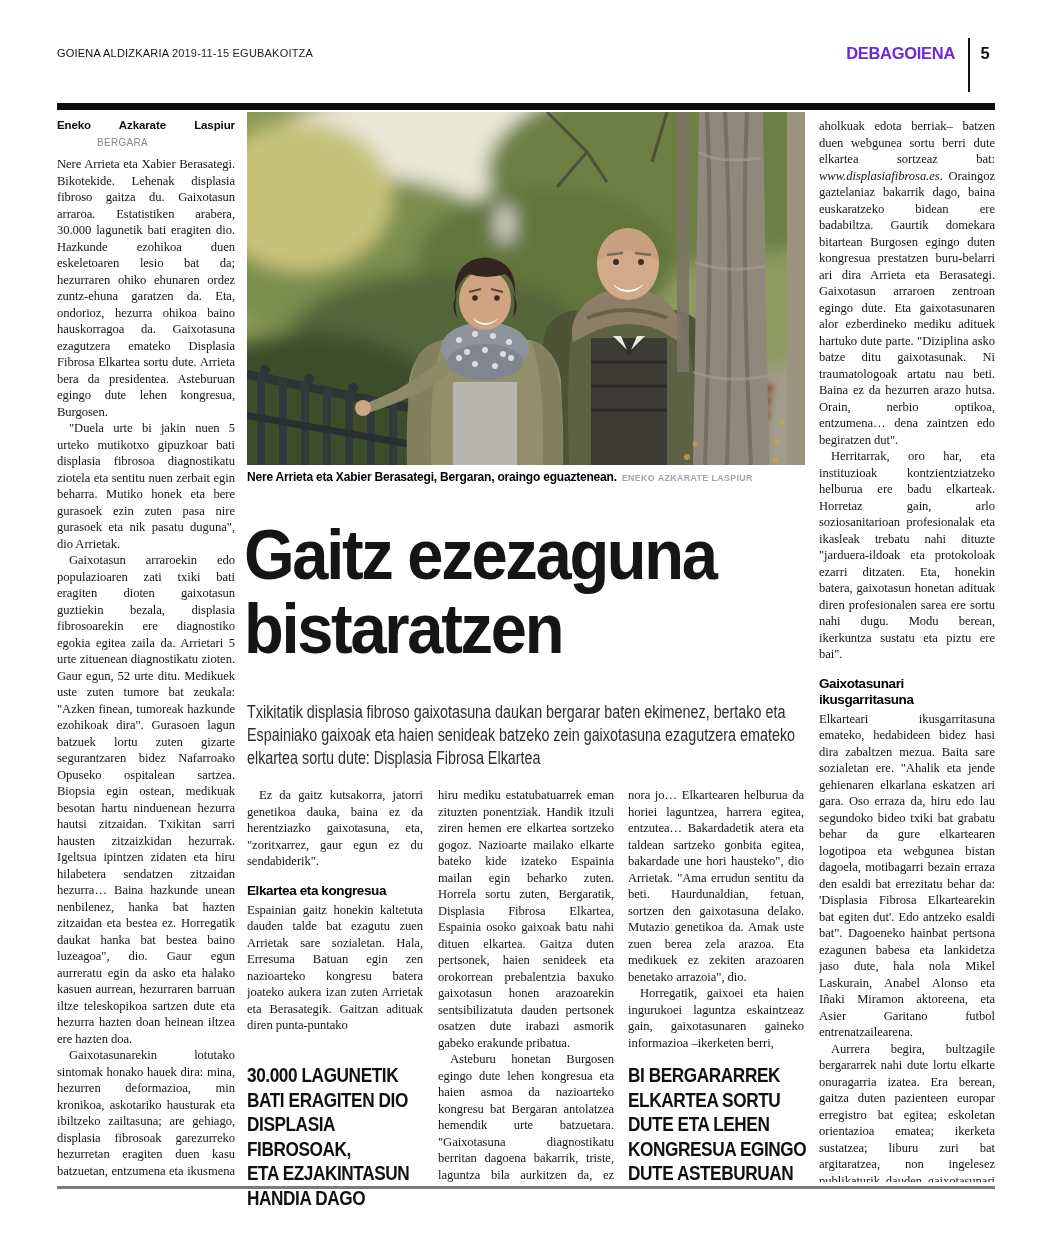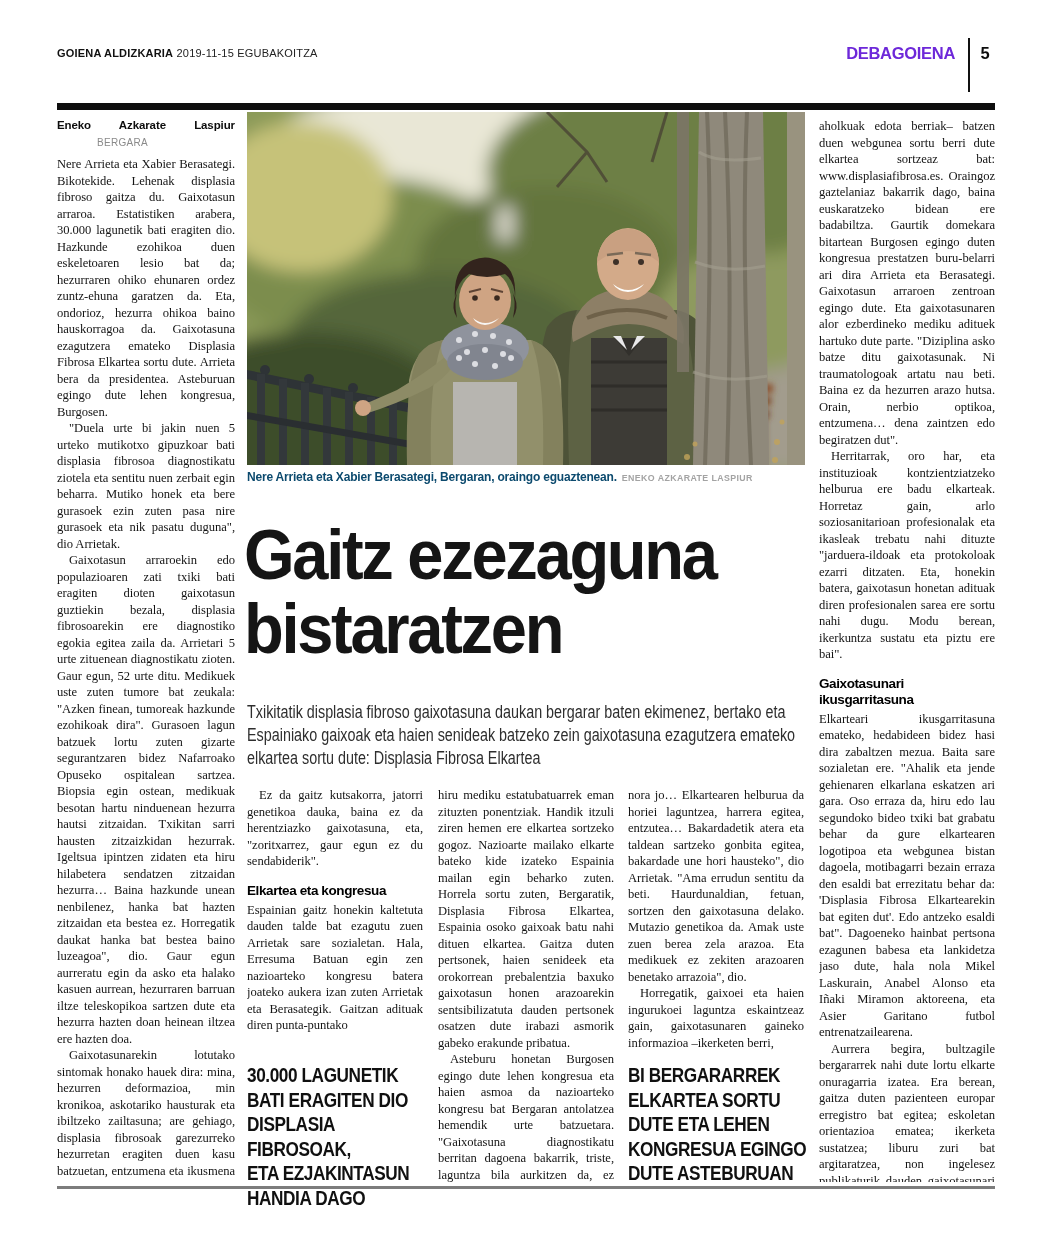--- a/index.html
+++ b/index.html
@@ -6,21 +6,21 @@
   body{
     width:1050px;height:1245px;position:relative;overflow:hidden;
     font-family:"Liberation Serif","DejaVu Serif",serif;color:#161616;
     -webkit-font-smoothing:antialiased;
   }
   .abs{position:absolute;}
   .sans{font-family:"Liberation Sans","DejaVu Sans",sans-serif;}
 
   
   #masthead-left{left:57px;top:47px;font-size:11px;letter-spacing:.2px;color:#111;}
-  #masthead-left b{font-weight:bold;}
+  #masthead-left b{font-weight:normal;}
   #masthead-left .date{font-weight:normal;color:#222;}
   #section-name{left:760px;top:44px;width:195px;text-align:right;font-weight:bold;font-size:16.5px;letter-spacing:-.3px;color:#6d28d9;}
   #page-divider{left:968px;top:38px;width:2px;height:54px;background:#111;}
   #page-number{left:972px;top:44px;width:26px;text-align:center;font-weight:bold;font-size:16.5px;color:#0d0d0d;}
 
   
   #top-rule{left:57px;top:103px;width:938px;height:7px;background:#0e0e0e;}
   
   #bottom-rule{left:57px;top:1186px;width:938px;height:3px;background:#7c7c7c;}
 
@@ -31,21 +31,21 @@
   .subhead{font-family:"Liberation Sans","DejaVu Sans",sans-serif;font-weight:bold;
            font-size:13.5px;line-height:16px;letter-spacing:-.4px;margin:13px 0 3px 0;text-align:left;color:#000000;}
 
   #col1{left:57px;top:117px;width:178px;height:1062px;overflow:hidden;}
   #byline{font-family:"Liberation Sans","DejaVu Sans",sans-serif;font-size:11.5px;margin-bottom:5px;letter-spacing:-.1px;}
   #byline .author{font-weight:bold;color:#0d0d0d;}
   #byline .place{font-weight:normal;color:#8a8a8a;font-size:10px;letter-spacing:.3px;padding-left:40px;}
 
   #photo-box{left:247px;top:112px;width:558px;height:353px;overflow:hidden;background:#aab27e;}
   #caption-row{left:247px;top:470px;width:558px;font-size:12px;line-height:14px;}
-  #caption-row .cap{font-weight:bold;color:#0c4a6e;letter-spacing:-.2px;}
+  #caption-row .cap{font-weight:bold;color:#000000;letter-spacing:-.2px;}
   #caption-row .credit{font-weight:bold;color:#a3a3a3;font-size:8.8px;letter-spacing:.4px;margin-left:5px;}
 
   #headline{left:244px;top:506px;width:700px;margin-top:12px;}
   .hl-inner{transform:scaleX(.93);transform-origin:0 0;}
   .hl-line{display:block;font-family:"Liberation Sans","DejaVu Sans",sans-serif;font-weight:bold;
            font-size:70px;line-height:74px;letter-spacing:-2.5px;color:#151515;white-space:nowrap;}
 
   #standfirst{left:247px;top:701px;width:690px;}
   #standfirst .sf-inner{transform:scaleX(.82);transform-origin:0 0;width:682px;
       font-family:"Liberation Sans","DejaVu Sans",sans-serif;font-size:17.5px;line-height:23px;
@@ -55,21 +55,21 @@
   #col3-text{left:438px;top:787px;width:176px;height:398px;overflow:hidden;}
   #col4-text{left:628px;top:787px;width:176px;height:272px;overflow:hidden;}
   #col5{left:819px;top:118px;width:176px;height:1064px;overflow:hidden;}
 
   .callout{font-family:"Liberation Sans","DejaVu Sans",sans-serif;font-weight:bold;
            font-size:20.5px;line-height:24.5px;white-space:pre-line;color:#101010;
            letter-spacing:-.5px;transform:scaleX(.84);transform-origin:0 0;width:230px;}
   #col2-callout{left:247px;top:1063px;}
   #col4-callout{left:628px;top:1063px;}
 
-  .it{}
+  .it{font-style:italic;}
 </style>
 </head>
 <body>
 
 <div class="abs sans" id="masthead-left">
   <b>GOIENA ALDIZKARIA</b>
   <span class="date">2019-11-15  EGUBAKOITZA</span>
 </div>
 <div class="abs sans" id="section-name">DEBAGOIENA</div>
 <div class="abs" id="page-divider"></div>

